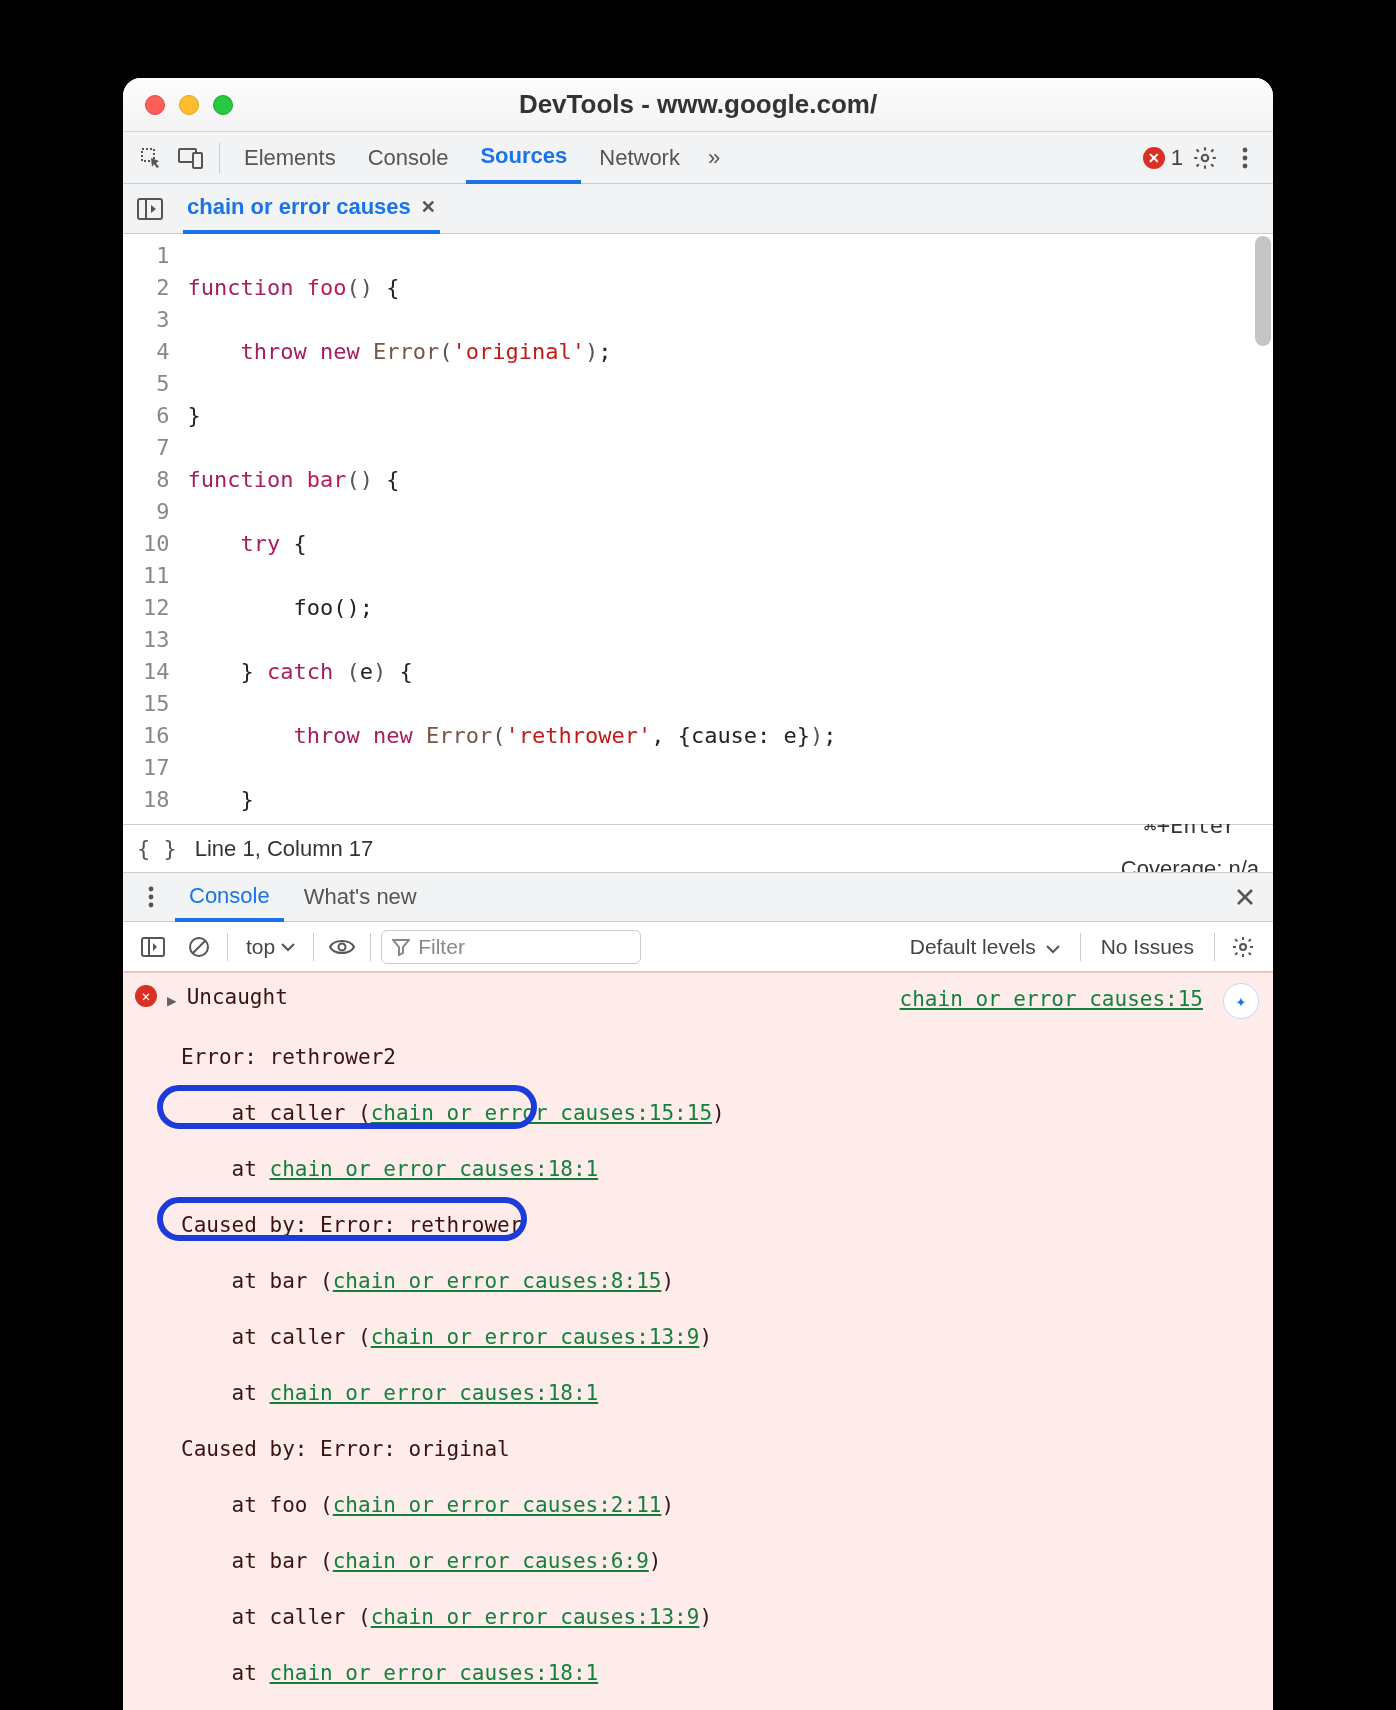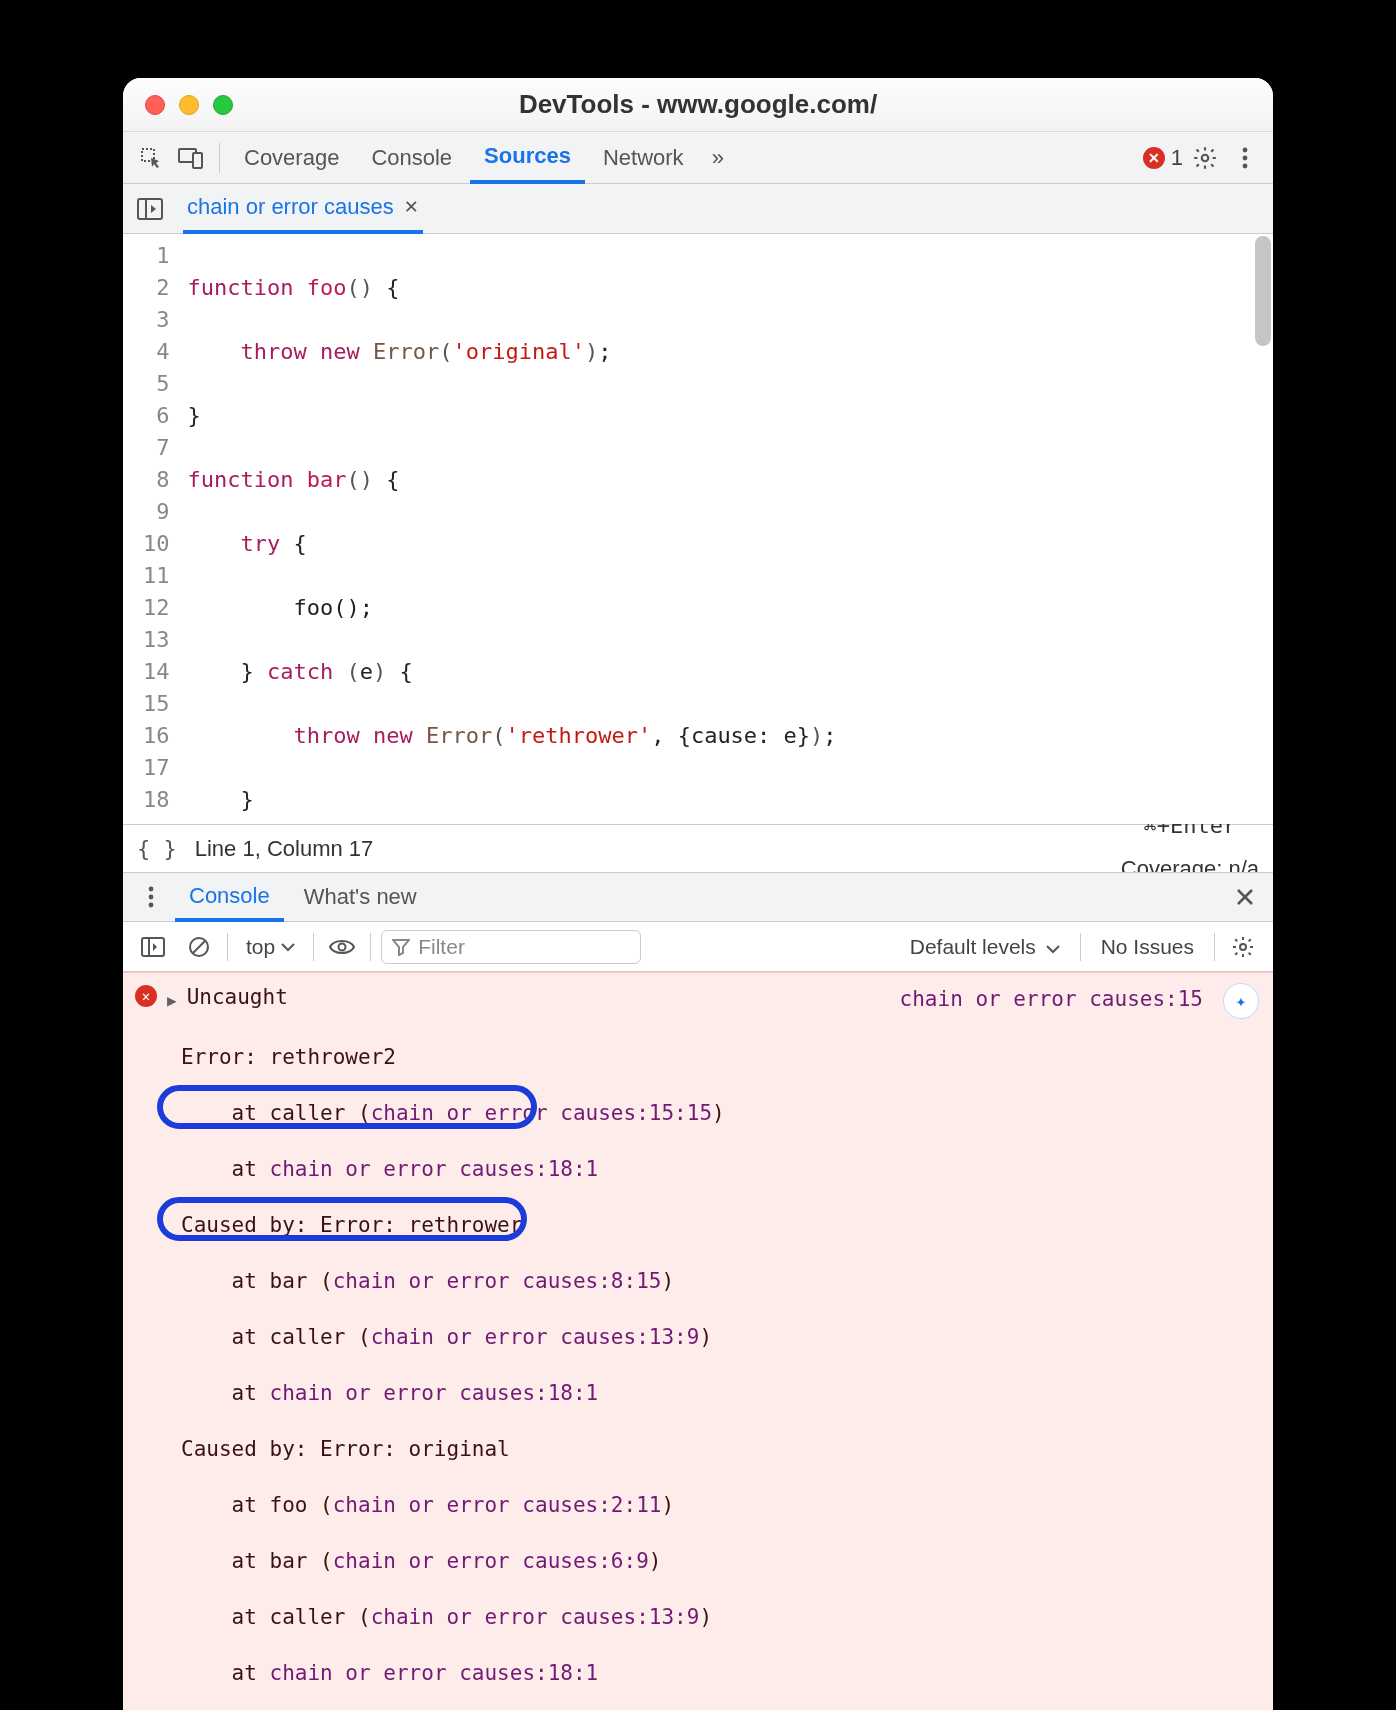--- a/index.html
+++ b/index.html
@@ -57,21 +57,21 @@
   }
   .tab-main.active { color:#1a73e8; border-bottom:4px solid #1a73e8; margin-bottom:-1px; font-weight:700;}
   .spacer { flex:1; }
   .err-badge { display:flex; align-items:center; gap:6px; color:#444; font-size:22px;}
   .err-dot { width:22px;height:22px;border-radius:50%;background:#d93025;color:#fff;display:flex;align-items:center;justify-content:center;font-size:14px;font-weight:700;}
   .icon-btn { width:36px;height:36px;display:flex;align-items:center;justify-content:center;cursor:pointer;color:#555;}
   svg { display:block; }
   
   .filetabs {
     height:50px; display:flex; align-items:center; border-bottom:1px solid #ccc;
-    background:#f1f3f4; padding:0 10px; gap:6px;
+    background:#f1f3f4; padding:0 10px; gap:6px;font-weight:bold;
   }
   .file-tab {
     display:flex; align-items:center; gap:10px;
     padding: 0 4px; height:100%;
     font-size:22px; color:#1a73e8;
     border-bottom:4px solid #1a73e8; margin-bottom:-1px;
   }
   .file-tab .close { color:#555; font-size:18px; cursor:pointer;}
   .nav-toggle { width:34px;height:34px;display:flex;align-items:center;justify-content:center;cursor:pointer;margin-right:10px;color:#444;}
   
@@ -122,21 +122,21 @@
   
   .console-body { background:#fff; padding:0; position:relative;}
   .err-block {
     background:#fdecea; border-top:1px solid #f5c6c2;
     padding:10px 16px 14px 12px;
     font-family: ui-monospace,SFMono-Regular,Menlo,Consolas,monospace;
     font-size:21px; line-height:28px; color:#3a1210;
     position:relative;
   }
   .err-block .src-link { position:absolute; right:70px; top:12px; }
-  .err-block a, .link { color:#701a75; cursor:pointer;}
+  .err-block a, .link { color:#15803d; text-decoration:underline; cursor:pointer;}
   .err-row { display:flex; gap:10px; align-items:flex-start;}
   .err-icon { width:22px;height:22px;border-radius:50%;background:#d93025;color:#fff;display:flex;align-items:center;justify-content:center;font-size:14px;font-weight:700; margin-top:2px;}
   .tri { color:#5f6368; font-size:16px; margin-top:4px;}
   .err-lines { white-space:pre; margin-left: 46px;}
   .highlight-box {
     position:absolute; border:6px solid #1b3bdb; border-radius:28px;
     pointer-events:none;
   }
   .ai-bubble {
     position:absolute; right:14px; top:10px; width:36px;height:36px;border-radius:50%;
@@ -165,21 +165,21 @@
         <path d="M12 12 l8 3 -3 2 3 4 -2 1 -3-4 -2 3 z" fill="#555" stroke="none"></path>
       </svg>
     </div>
     <div class="icon-btn">
       <svg width="26" height="22" viewBox="0 0 26 22" fill="none" stroke="#555" stroke-width="2">
         <rect x="1" y="2" width="17" height="13" rx="1"></rect>
         <rect x="15" y="6" width="9" height="15" rx="1" fill="#f1f3f4"></rect>
       </svg>
     </div>
     <div class="sep"></div>
-    <div class="tab-main">Coverage</div>
+    <div class="tab-main">Elements</div>
     <div class="tab-main">Console</div>
     <div class="tab-main active">Sources</div>
     <div class="tab-main">Network</div>
     <div class="tbtn">»</div>
     <div class="spacer"></div>
     <div class="err-badge">
       <span class="err-dot">✕</span>
       <span>1</span>
     </div>
     <div class="icon-btn">

